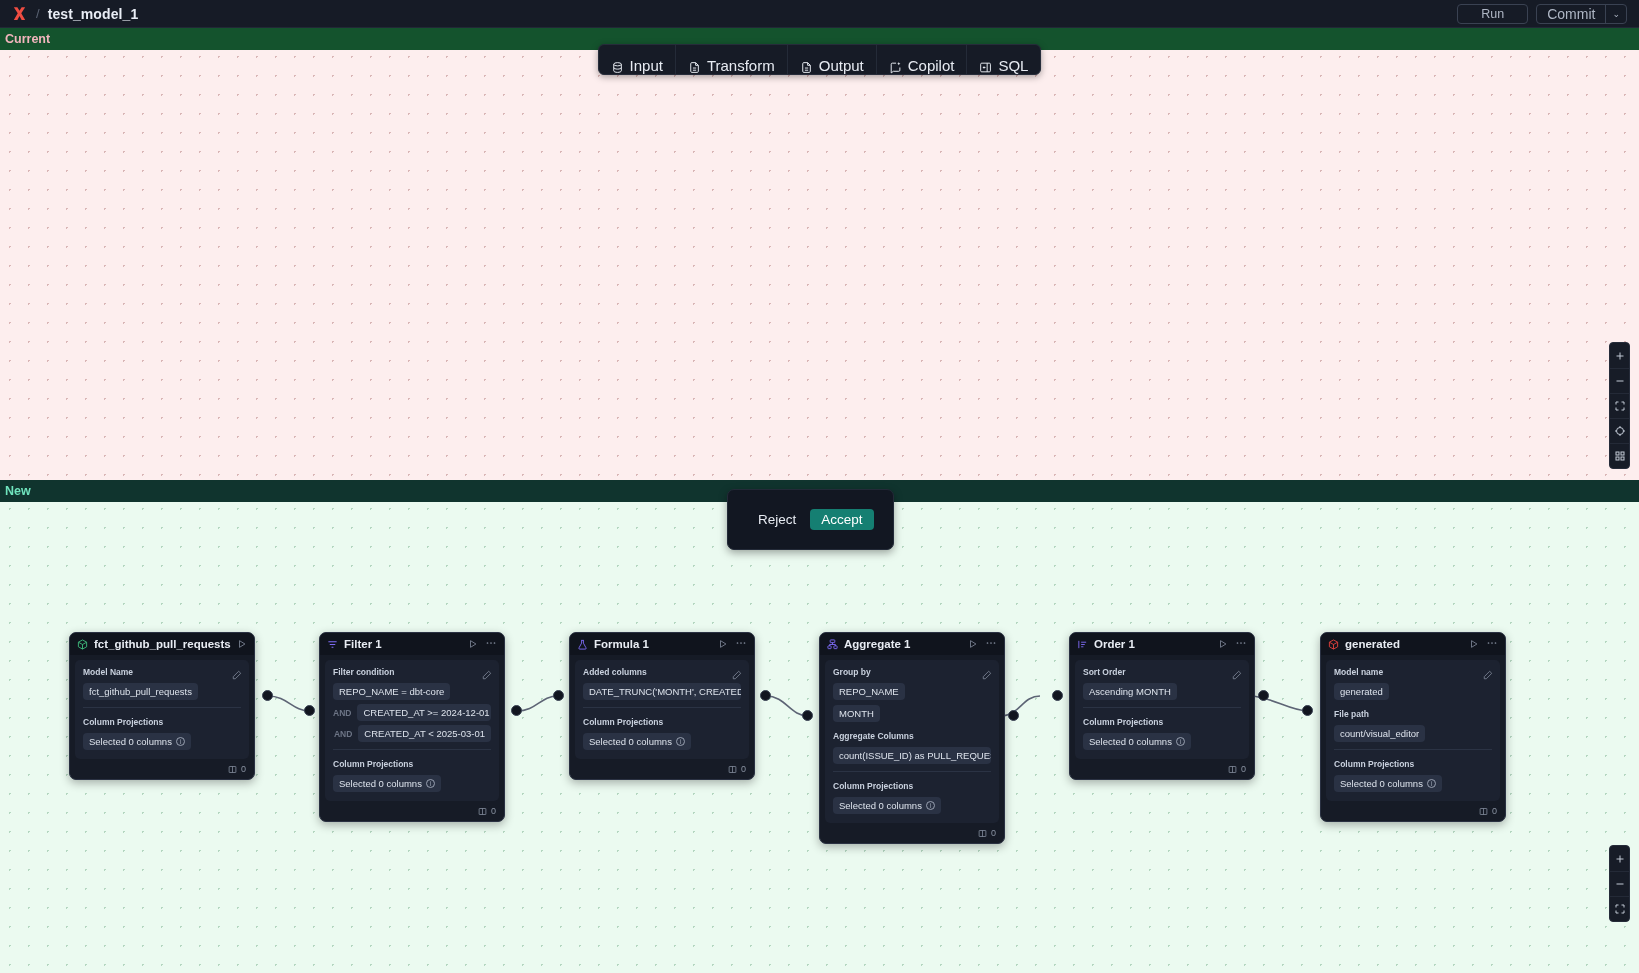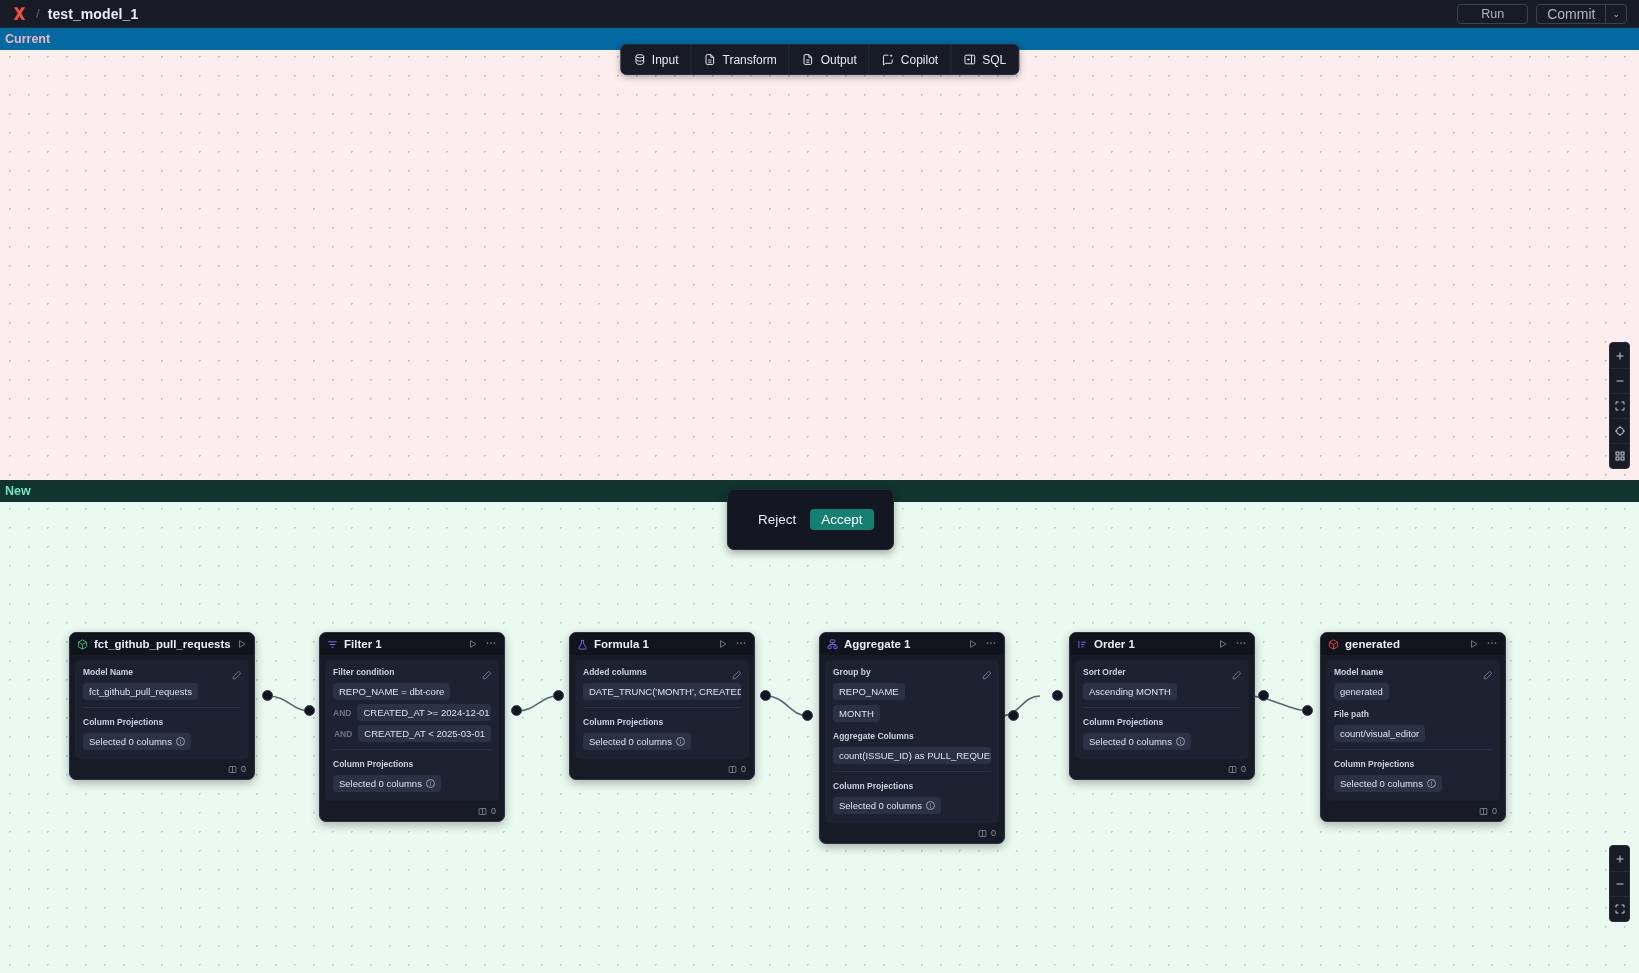--- a/index.html
+++ b/index.html
@@ -44,33 +44,33 @@
     top:480px; height:493px;
     background-color:#ebfaf0;
     background-image:radial-gradient(#b4d6c0 1px, transparent 1px);
     background-size:19px 19px;
   }
   .band{
     position:absolute; left:0; width:1639px; height:22px;
     display:flex; align-items:center; padding-left:5px;
     font-size:12.5px; font-weight:600; z-index:30;
   }
-  .band.current{ top:28px; background:#0369a1; color:#f2b5bd; }
+  .band.current{ top:28px; background:#14532d; color:#f2b5bd; }
   .band.new{ top:480px; background:#10342e; color:#6fe3bd; }
 
   
   .modebar{
     position:absolute; top:44px; left:50%; transform:translateX(-50%);
     height:31px; background:#161b26; border:1px solid #262c3a;
     border-radius:6px; display:flex; align-items:center; z-index:55;
     box-shadow:0 2px 7px rgba(0,0,0,.35);
   }
   .modebar .item{
-    display:flex; align-items:center; gap:6px; height:100%;
-    padding:0 12px; color:#e7ebf2; font-size:12px; cursor:default;
+    display:flex; align-items:flex-end; gap:6px; height:100%;
+    padding:0 12px; color:#e7ebf2; font-size:15px; cursor:default;
   }
   .modebar .item + .item{ border-left:1px solid #262c3a; }
   .modebar .item svg{ display:block; }
 
   
   .decision{
     position:absolute; top:489px; left:727px;
     background:#121722; border:1px solid #232a38; border-radius:7px;
     display:flex; align-items:center; padding:19px; gap:3px; z-index:58;
     box-shadow:0 3px 9px rgba(0,0,0,.35);

